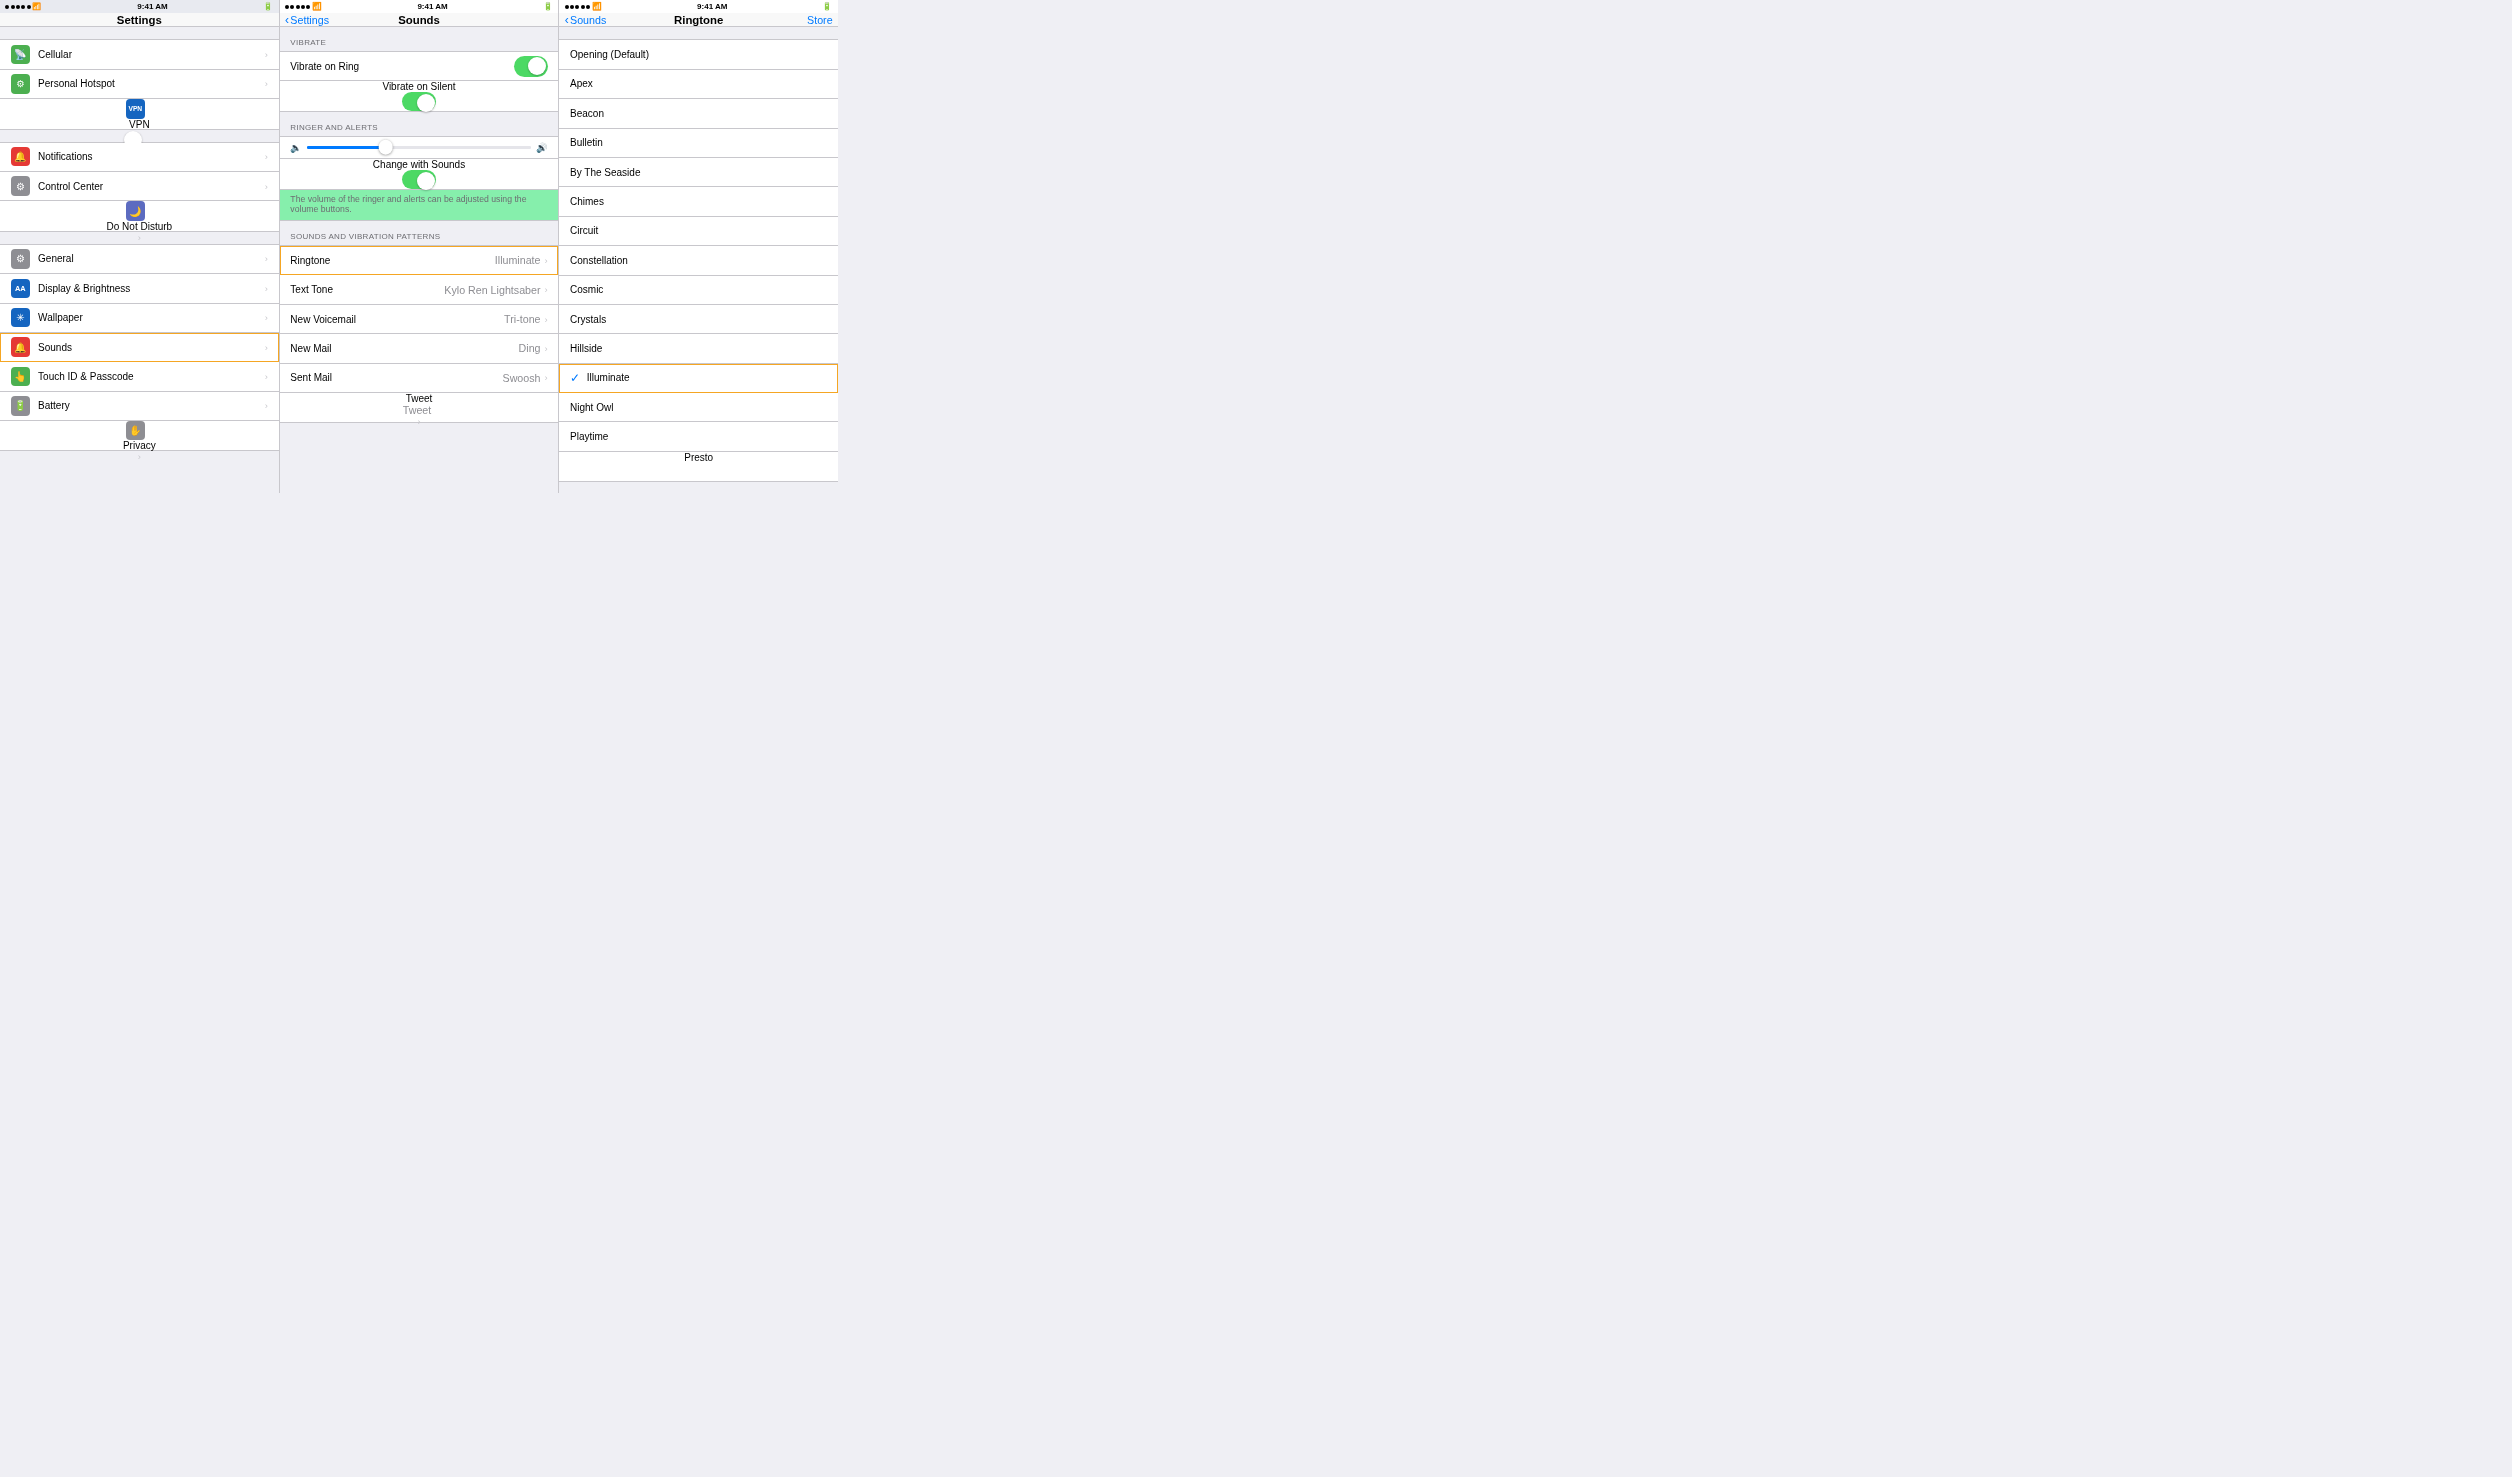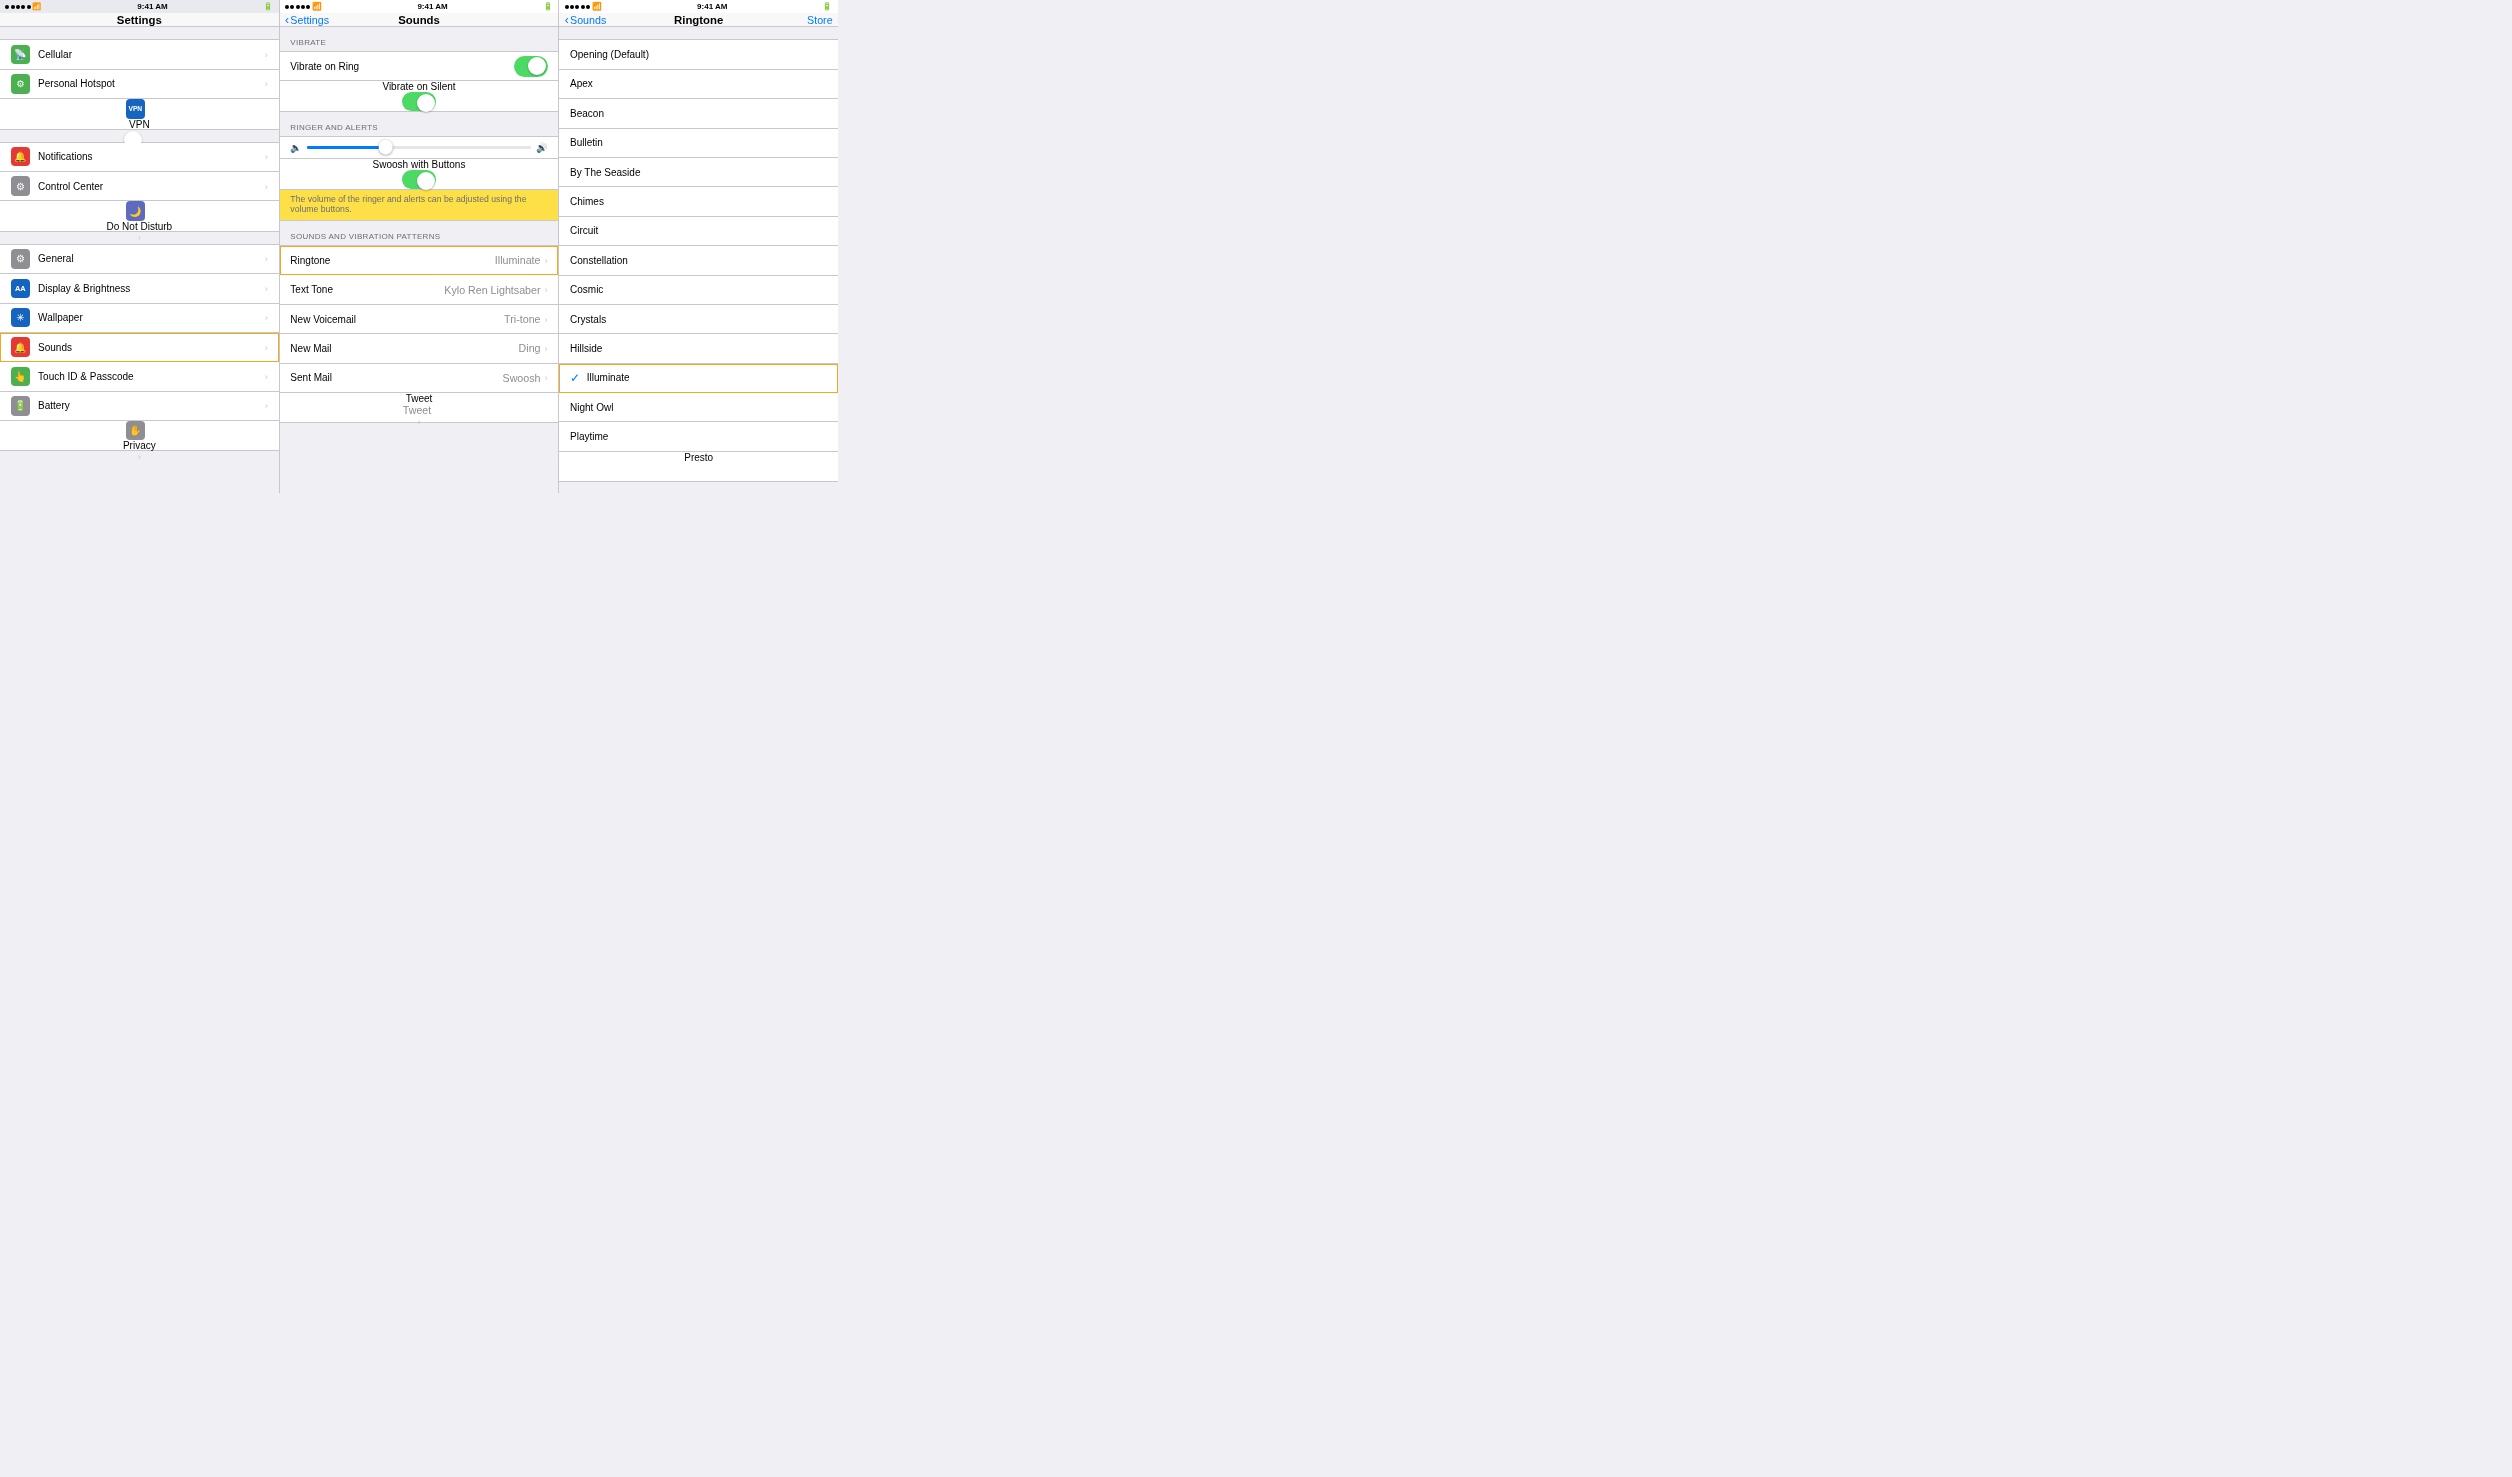--- a/index.html
+++ b/index.html
@@ -159,21 +159,21 @@
       transition: left 0.3s;
     }
     .toggle-track.on .toggle-thumb { left: 14.7px; }
     .toggle-track.off .toggle-thumb { left: 1.3px; }
 
     
     .description-text {
       font-size: 8.7px;
       color: #6d6d72;
       padding: 4px 10.7px 6.7px;
-      background: #fde047;
+      background: #86efac;
       border-bottom: 0.7px solid #c8c7cc;
     }
 
     
     .slider-container {
       display: flex;
       align-items: center;
       padding: 5.4px 10.7px;
       background: white;
       border-bottom: 0.7px solid #c8c7cc;
@@ -424,21 +424,21 @@
       <div class="slider-container">
         <span class="slider-icon">🔈</span>
         <div class="slider-track">
           <div class="slider-fill"></div>
           <div class="slider-thumb"></div>
         </div>
         <span class="slider-icon">🔊</span>
       </div>
 
       <div class="list-item">
-        <span class="list-item-label">Swoosh with Buttons</span>
+        <span class="list-item-label">Change with Sounds</span>
         <div class="toggle-track on">
           <div class="toggle-thumb"></div>
         </div>
       </div>
     </div>
     <div class="description-text">The volume of the ringer and alerts can be adjusted using the volume buttons.</div>
 
     <div class="section-header">SOUNDS AND VIBRATION PATTERNS</div>
     <div class="list-group">
 

